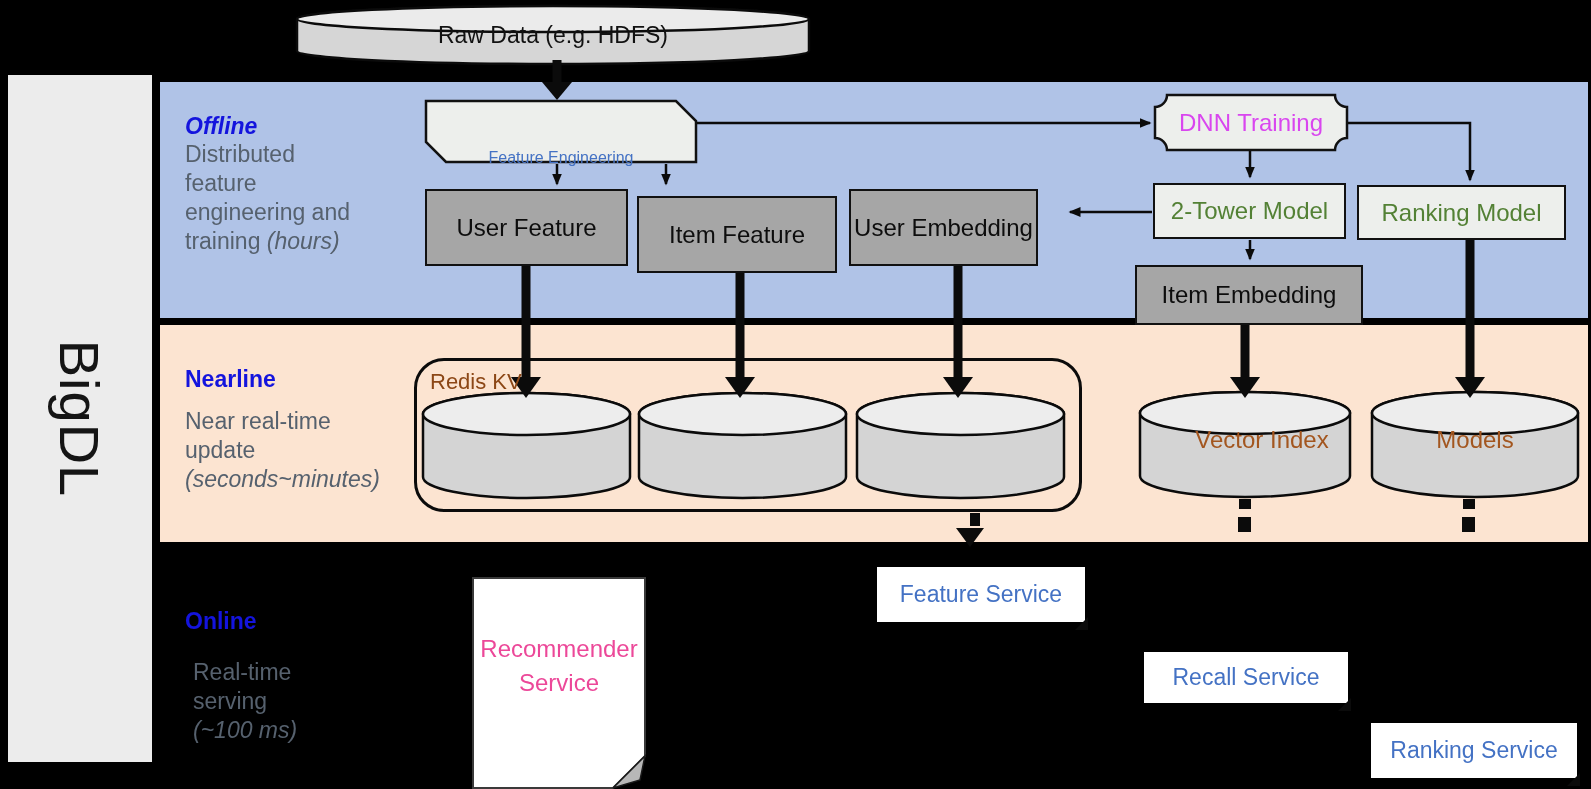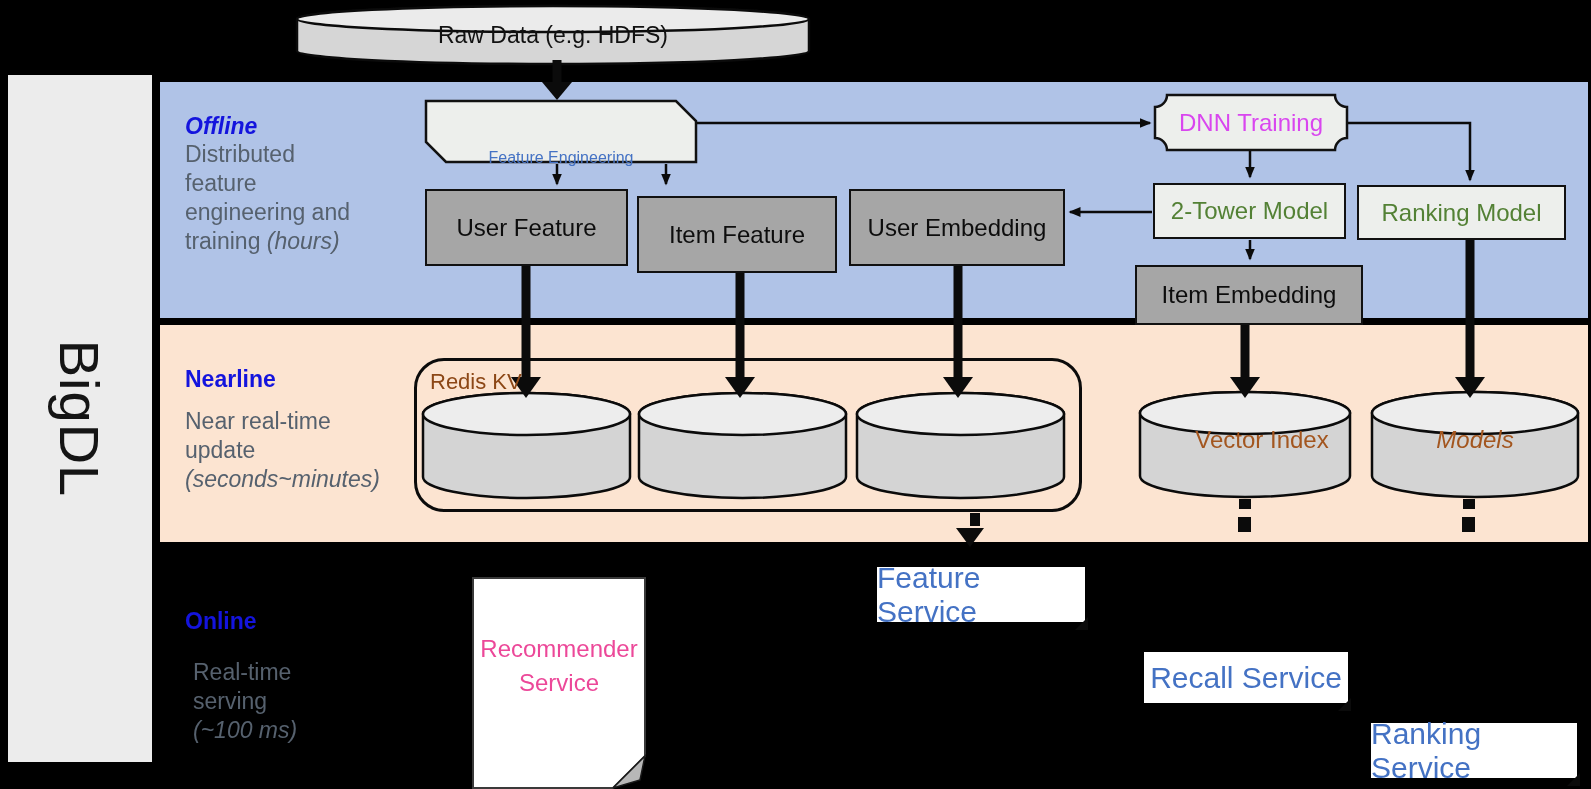--- a/index.html
+++ b/index.html
@@ -13,21 +13,21 @@
   .sec-nearline{top:325px;height:217px;background:#fce4d1;}
   .sec-online{top:542px;height:247px;background:transparent;}
   .sec-title{position:absolute;font-size:23px;font-weight:600;color:#1414dd;}
   .sec-desc{position:absolute;font-size:23px;color:#56616e;line-height:29px;}
   .it{font-style:italic;}
   .box{position:absolute;box-sizing:border-box;border:2.5px solid #111;display:flex;
        align-items:center;justify-content:center;font-size:24px;}
   .gray{background:#a6a6a6;color:#0d0d0d;}
   .rounded{border-radius:0;background:#edefec;color:#538135;}
   .service{position:absolute;box-sizing:border-box;background:#ffffff;color:#4472c4;
-           display:flex;align-items:center;justify-content:center;font-size:30px;}
+           display:flex;align-items:center;justify-content:center;font-size:23px;}
   .service::after{content:"";position:absolute;right:-3px;bottom:-8px;width:0;height:0;
            border-style:solid;border-width:0 0 13px 13px;
            border-color:transparent transparent #0b0b0b transparent;}
   .shape-label{position:absolute;display:flex;align-items:center;justify-content:center;text-align:center;}
   .redis-box{position:absolute;left:414px;top:358px;width:668px;height:154px;box-sizing:border-box;
            border:3px solid #0b0b0b;border-radius:30px;}
   svg{position:absolute;left:0;top:0;}
 </style>
 </head>
 <body>
@@ -147,29 +147,29 @@
     <div>Real-time</div>
     <div>serving</div>
     <div class="it">(~100 ms)</div>
   </div>
 
   <div class="shape-label" style="left:297px;top:10px;width:512px;height:50px;font-size:23px;color:#111;">Raw Data (e.g. HDFS)</div>
   <div class="shape-label" style="left:426px;top:115px;width:270px;height:61px;font-size:16px;color:#4472c4;margin-top:12px;">Feature Engineering</div>
   <div class="shape-label" style="left:1155px;top:95px;width:192px;height:55px;font-size:24px;color:#d946ef;">DNN Training</div>
   <div class="shape-label" style="left:430px;top:368px;width:110px;height:28px;font-size:22px;color:#8c4716;justify-content:flex-start;">Redis KV</div>
   <div class="shape-label" style="left:1140px;top:400px;width:244px;height:80px;font-size:24px;color:#a3561f;">Vector Index</div>
-  <div class="shape-label" style="left:1372px;top:400px;width:206px;height:80px;font-size:24px;color:#a3561f;font-style:italic;">Models</div>
+  <div class="shape-label" style="left:1372px;top:400px;width:206px;height:80px;font-size:24px;color:#a3561f;">Models</div>
   <div class="shape-label" style="left:473px;top:630px;width:172px;height:72px;font-size:24px;color:#ec4899;flex-direction:column;line-height:34px;">
     <div>Recommender</div>
     <div>Service</div>
   </div>
 
   <div class="box gray" style="left:425px;top:189px;width:203px;height:77px;">User Feature</div>
   <div class="box gray" style="left:637px;top:196px;width:200px;height:77px;">Item Feature</div>
-  <div class="box gray" style="left:849px;top:189px;width:216px;height:77px;">User Embedding</div>
+  <div class="box gray" style="left:849px;top:189px;width:189px;height:77px;">User Embedding</div>
   <div class="box gray" style="left:1135px;top:265px;width:228px;height:60px;">Item Embedding</div>
   <div class="box rounded" style="left:1153px;top:183px;width:193px;height:56px;">2-Tower Model</div>
   <div class="box rounded" style="left:1357px;top:185px;width:209px;height:55px;">Ranking Model</div>
 
   <div class="service" style="left:877px;top:567px;width:208px;height:55px;">Feature Service</div>
   <div class="service" style="left:1144px;top:652px;width:204px;height:51px;">Recall Service</div>
   <div class="service" style="left:1371px;top:723px;width:206px;height:55px;">Ranking Service</div>
 
 </div>
 

